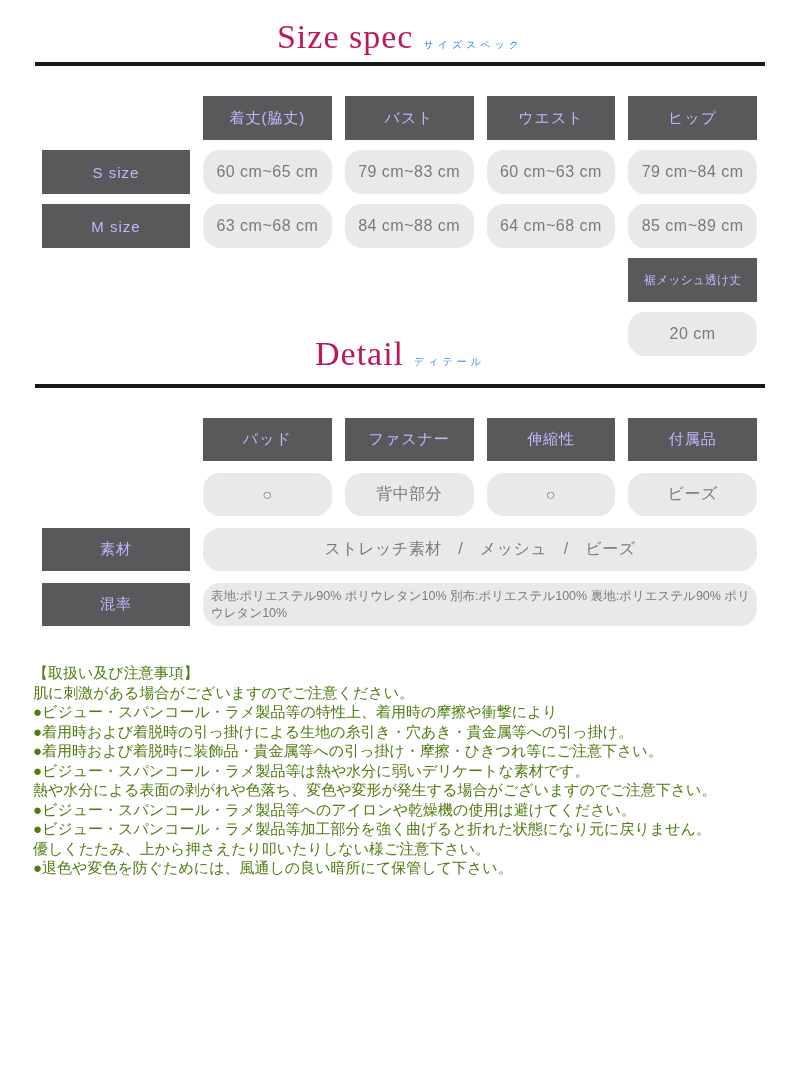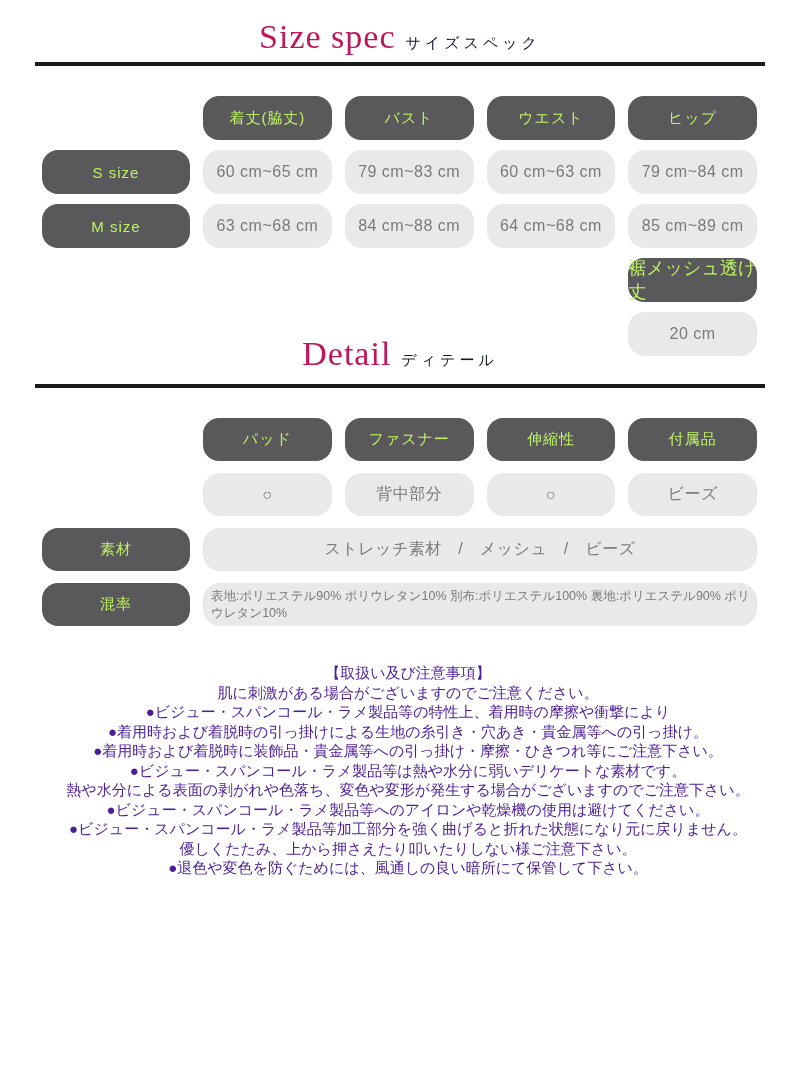--- a/index.html
+++ b/index.html
@@ -6,44 +6,44 @@
   html,body { background:#ffffff; }
   .page {
     position:relative; width:800px; height:1067px; background:#ffffff;
     font-family:"Liberation Sans","DejaVu Sans",sans-serif; overflow:hidden;
   }
   .title-block { position:absolute; left:0; width:800px; text-align:center; white-space:nowrap; }
   .title-en {
     font-family:"Liberation Serif","DejaVu Serif",serif;
     font-size:34px; color:#be185d; letter-spacing:1px;
   }
-  .title-ja { font-size:15px; color:#0f172a; letter-spacing:4px; margin-left:10px; }
+  .title-ja { font-size:10px; color:#3b82f6; letter-spacing:4px; margin-left:10px; }
   .divider { position:absolute; left:35px; width:730px; height:4px; background:#191919; }
 
   .grid {
     position:absolute; left:42px; width:715px; display:grid;
     grid-template-columns:148px repeat(4,1fr); column-gap:13px;
   }
   .size-grid  { top:96px;  grid-auto-rows:44px; row-gap:10px; }
   .detail-grid{ top:418px; grid-auto-rows:43px; row-gap:12px; }
 
   .hcell {
-    background:#59595b; color:#bef264; display:flex; align-items:center; justify-content:center;
-    font-size:15px; letter-spacing:1px;border-radius:16px;
+    background:#59595b; color:#c4b5fd; display:flex; align-items:center; justify-content:center;
+    font-size:15px; letter-spacing:1px;
   }
   .vcell {
     background:#e9e9e9; color:#7a7a7a; display:flex; align-items:center; justify-content:center;
     font-size:16px; letter-spacing:0.5px;border-radius:17px;
   }
   .col5 { grid-column:5; }
   .span-val { grid-column:2 / 6; }
   .blend-val { font-size:12.5px; justify-content:flex-start; padding-left:8px; letter-spacing:0; }
   .material-val { font-size:16px; }
 
-  .notes { position:absolute; left:33px; top:663px; width:750px; color:#4c1d95; font-size:15px; line-height:19.5px;text-align:center; }
+  .notes { position:absolute; left:33px; top:663px; width:750px; color:#4d7c0f; font-size:15px; line-height:19.5px; }
   .notes div { white-space:nowrap; }
 </style>
 </head>
 <body>
 
 <div class="page">
 
   <div class="title-block" style="top:18px;">
     <span class="title-en">Size spec</span><span class="title-ja">サイズスペック</span>
   </div>
@@ -61,21 +61,21 @@
     <div class="vcell">79 cm~83 cm</div>
     <div class="vcell">60 cm~63 cm</div>
     <div class="vcell">79 cm~84 cm</div>
 
     <div class="hcell">M size</div>
     <div class="vcell">63 cm~68 cm</div>
     <div class="vcell">84 cm~88 cm</div>
     <div class="vcell">64 cm~68 cm</div>
     <div class="vcell">85 cm~89 cm</div>
 
-    <div class="hcell col5" style="grid-row:4; font-size:18px; letter-spacing:0;">裾メッシュ透け丈</div>
+    <div class="hcell col5" style="grid-row:4; font-size:12px; letter-spacing:0;">裾メッシュ透け丈</div>
     <div class="vcell col5" style="grid-row:5;">20 cm</div>
   </div>
 
   <div class="title-block" style="top:335px;">
     <span class="title-en">Detail</span><span class="title-ja">ディテール</span>
   </div>
   <div class="divider" style="top:384px;"></div>
 
   <div class="grid detail-grid">
     <div></div>

